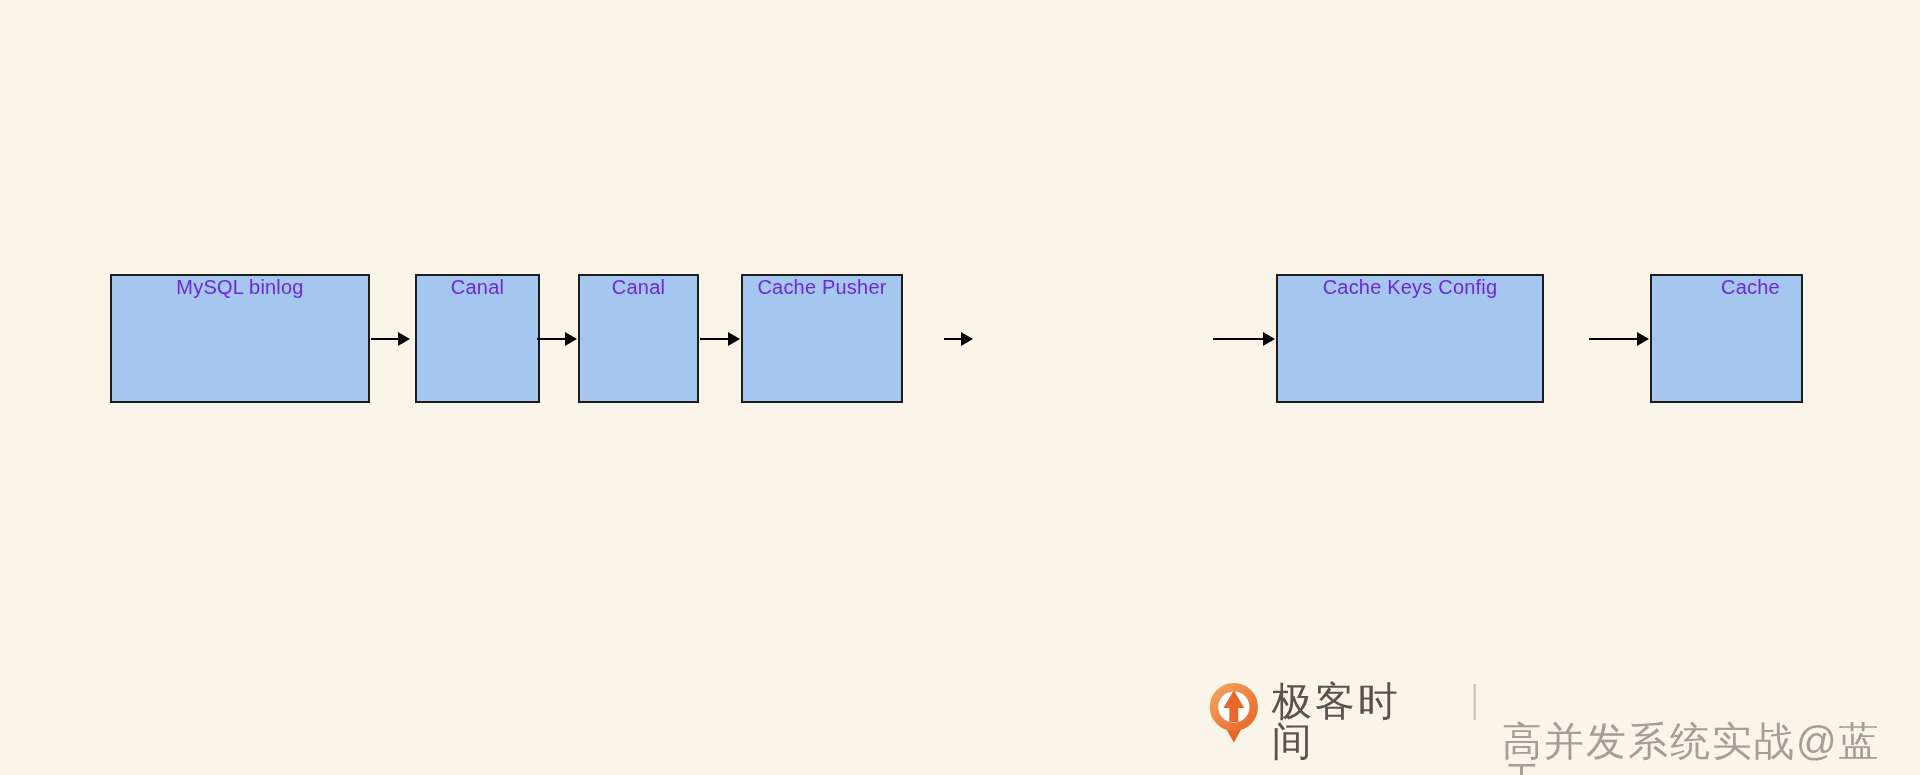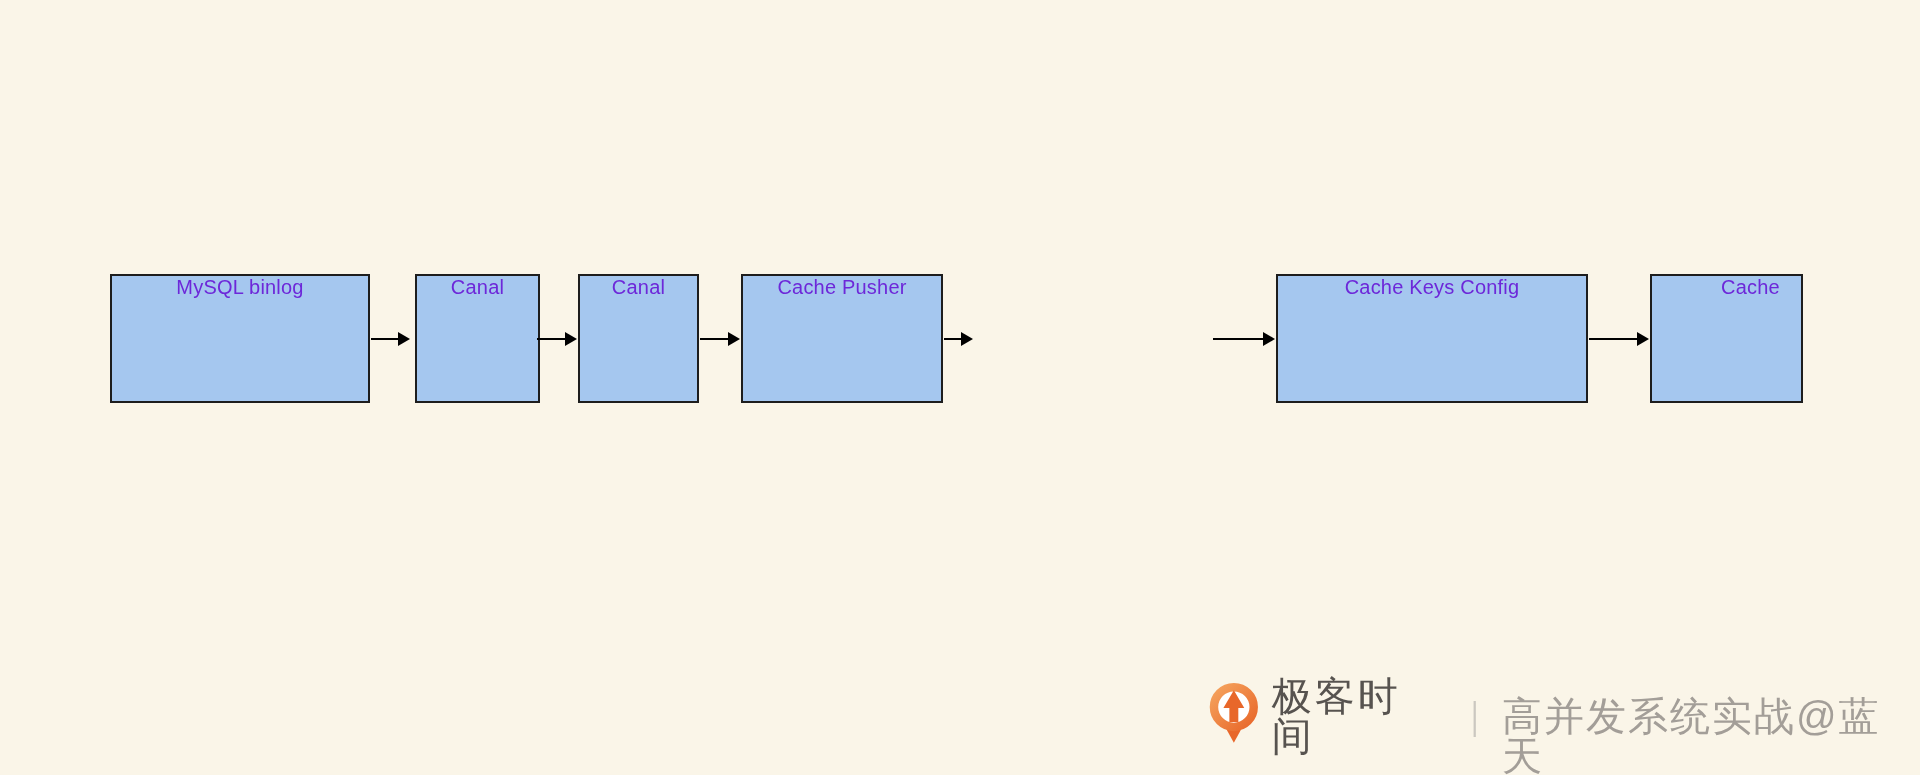--- a/index.html
+++ b/index.html
@@ -57,21 +57,21 @@
     border-top: 7px solid transparent;
     border-bottom: 7px solid transparent;
   }
   
   .watermark {
     position: absolute;
     left: 1208px;
     top: 681px;
     height: 70px;
     display: flex;
-    align-items: center;
+    align-items: flex-start;
   }
   .wm-logo {
     width: 52px;
     height: 70px;
     margin-right: 12px;
   }
   .wm-brand {
     font-size: 40px;
     font-weight: 500;
     color: #57534F;
@@ -101,24 +101,24 @@
 
   <div class="node" style="left: 110px; width: 260px; background: rgb(165, 199, 239); border-color: rgb(29, 29, 29);">
     <span>MySQL binlog</span>
   </div>
   <div class="node" style="left: 415px; width: 125px; background: rgb(165, 199, 239); border-color: rgb(29, 29, 29);">
     <span>Canal</span>
   </div>
   <div class="node" style="left: 578px; width: 121px; background: rgb(165, 199, 239); border-color: rgb(29, 29, 29);">
     <span>Canal</span>
   </div>
-  <div class="node" style="left: 741px; width: 202px; background: rgb(165, 199, 239); border-color: rgb(29, 29, 29);">
+  <div class="node" style="left: 741px; width: 162px; background: rgb(165, 199, 239); border-color: rgb(29, 29, 29);">
     <span>Cache Pusher</span>
   </div>
-  <div class="node" style="left: 1276px; width: 312px; background: rgb(165, 199, 239); border-color: rgb(29, 29, 29);">
+  <div class="node" style="left: 1276px; width: 268px; background: rgb(165, 199, 239); border-color: rgb(29, 29, 29);">
     <span>Cache Keys Config</span>
   </div>
   <div class="node" style="left: 1650px; width: 153px; background: rgb(165, 199, 239); border-color: rgb(29, 29, 29); padding-left: 48px;">
     <span>Cache</span>
   </div>
 
   <div class="arrow" style="left:371px;width:39px">
     <i class="shaft"></i>
       <i class="head"></i>
   </div>

